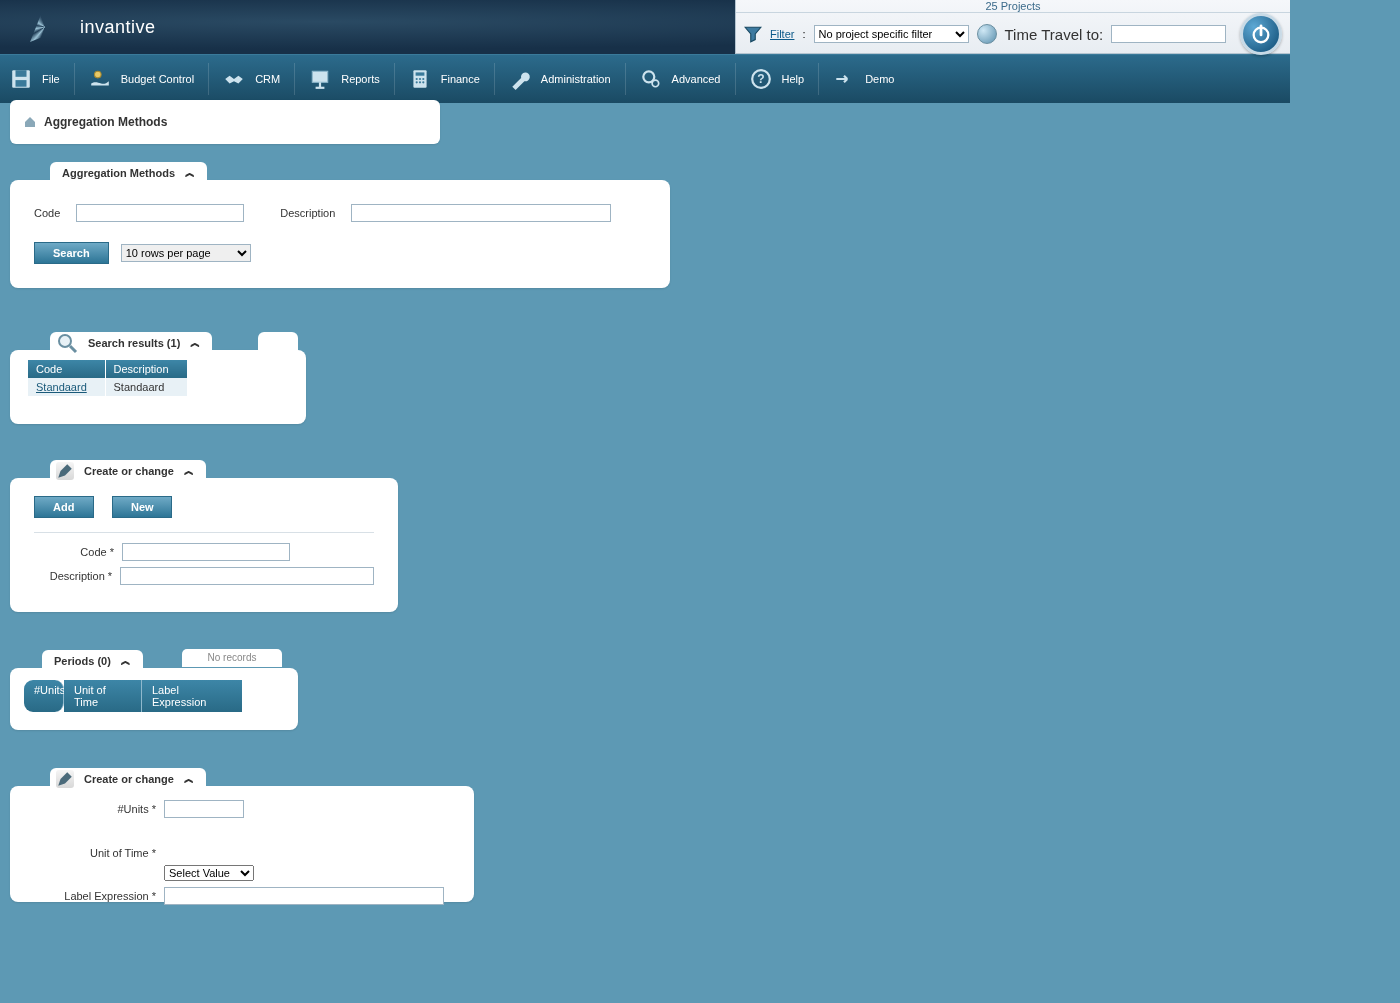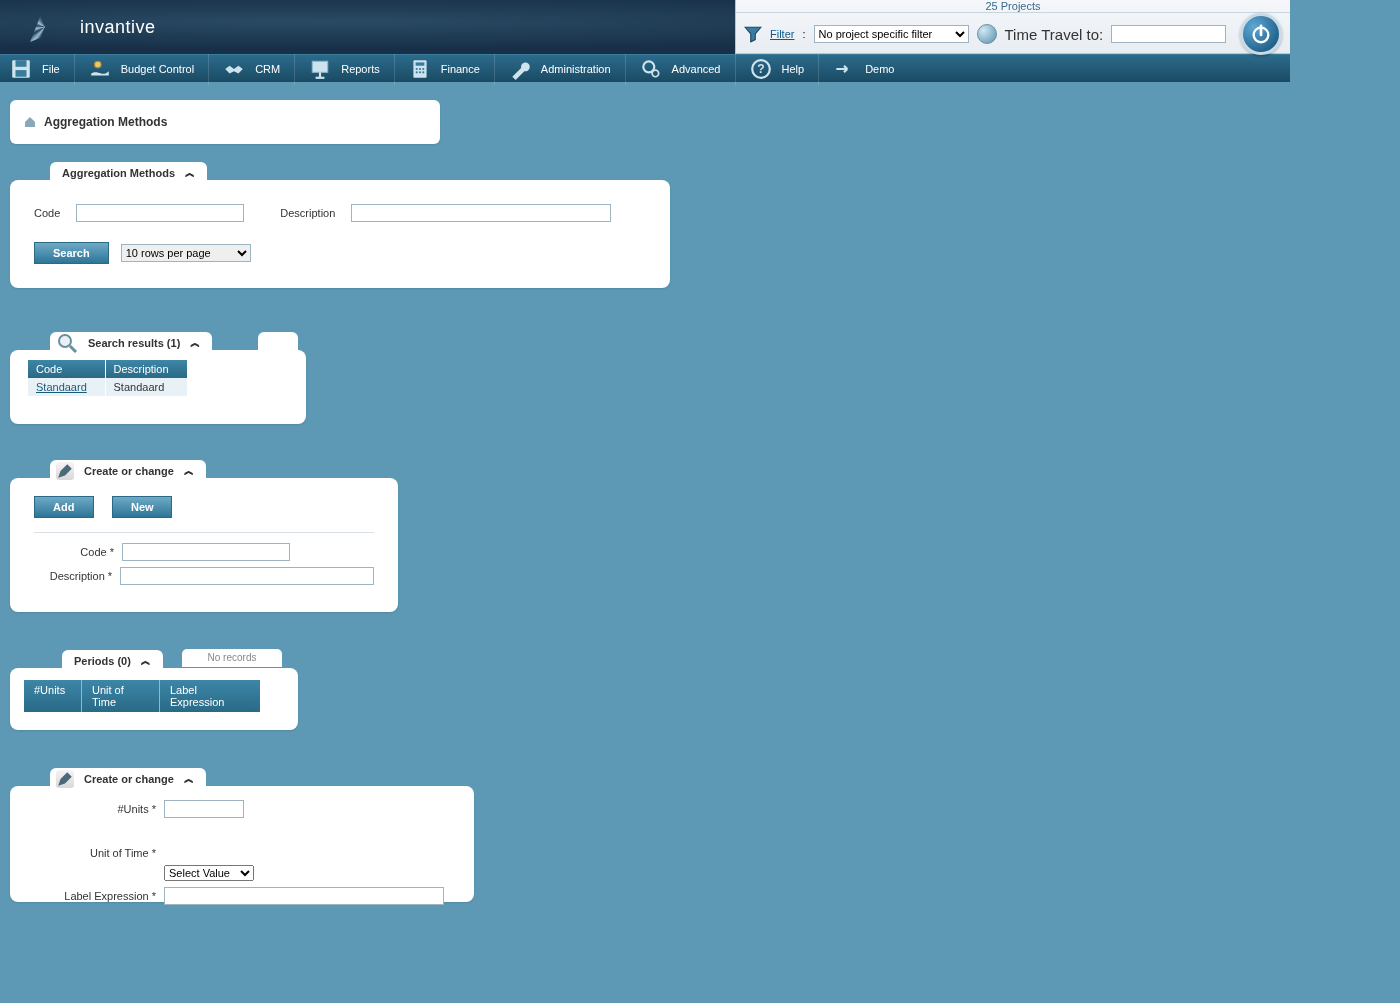--- a/index.html
+++ b/index.html
@@ -67,21 +67,21 @@
   margin-left:auto;
   width:42px;height:42px; border-radius:50%;
   background: radial-gradient(circle at 30% 30%, #5da8d4, #0d4a72);
   border:3px solid #c8dae6;
   display:flex;align-items:center;justify-content:center;
   box-shadow:0 1px 3px rgba(0,0,0,0.3);
 }
 .power-btn svg { width:22px;height:22px; }
 
 .menu-bar {
-  height:28px;
+  height:49px;
   background: linear-gradient(#2c6b8c, #1a4a63);
   display:flex; align-items:center;
   padding:0 4px;
   border-top:1px solid #3a7a9a;
 }
 .menu-item {
   display:flex; align-items:center; gap:10px;
   padding:0 14px; height:32px;
   color:#fff; font-size:11px;
   border-left:1px solid rgba(255,255,255,0.15);
@@ -154,32 +154,32 @@
 #p-cc1 .panel-tab { left:40px; padding-left:6px;}
 .btn-row { display:flex; gap:18px; margin-bottom:14px;}
 .btn-sm { width:60px; }
 .divider { height:1px; background:#d8e0e6; margin:0 0 10px;}
 .f-row { display:flex; align-items:center; margin-bottom:6px;}
 .f-row .lbl { width:88px; text-align:right; padding-right:8px; }
 #cc1-code{ width:168px;} #cc1-desc{ width:260px;}
 
 
 #p-periods { left:10px; top:668px; width:288px; height:62px; padding:0;}
-#p-periods .panel-tab { left:52px; }
+#p-periods .panel-tab { left:32px; }
 #p-periods .norec-tab {
   position:absolute; top:-19px; left:172px; width:100px; height:18px;
   background:#fff; border-radius:5px 5px 0 0;
   text-align:center; font-size:10px; color:#888; line-height:18px;
 }
 .per-headers { margin:12px 14px 0; display:flex;}
 .per-h {
   background:linear-gradient(#3d86a7,#296a86); color:#fff;
   padding:4px 10px; font-size:11px; border-right:1px solid #8fb8cc;
 }
-.per-h:nth-child(1){width:58px;} .per-h:nth-child(2){width:78px;} .per-h:nth-child(3){width:100px;border-right:none;}
+.per-h:nth-child(1){width:40px;border-radius:9px;} .per-h:nth-child(2){width:78px;} .per-h:nth-child(3){width:100px;border-right:none;}
 
 
 #p-cc2 { left:10px; top:786px; width:464px; height:116px; padding:14px 24px;}
 #p-cc2 .panel-tab { left:40px; padding-left:6px;}
 .f-row2 { display:flex; align-items:center; margin-bottom:6px;}
 .f-row2 .lbl { width:130px; text-align:right; padding-right:8px; }
 #cc2-units{width:80px;} #cc2-uot{width:90px;font-size:11px;margin-top:41px;} #cc2-lbl{width:280px;}
 .btn-add2 { margin-top:6px; }
 </style>
 </head>

